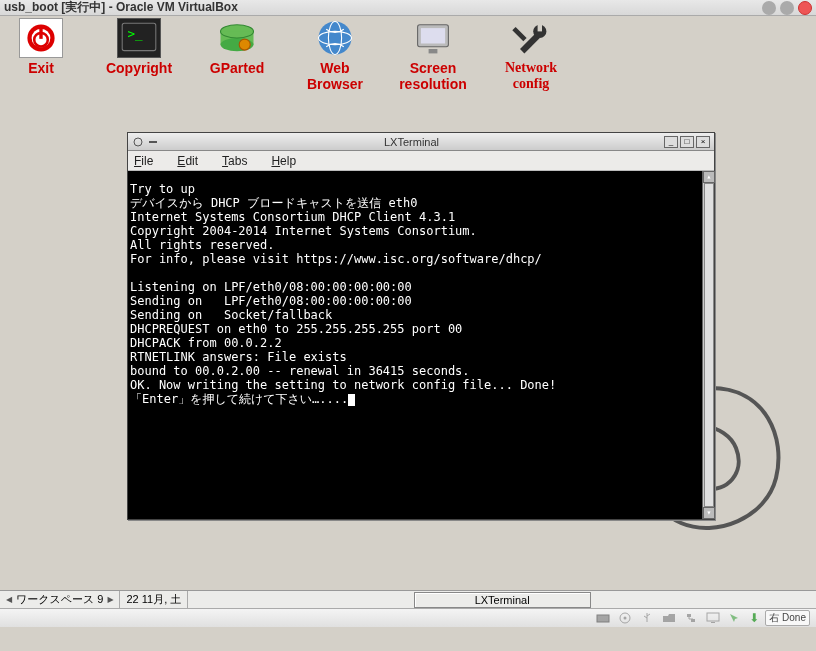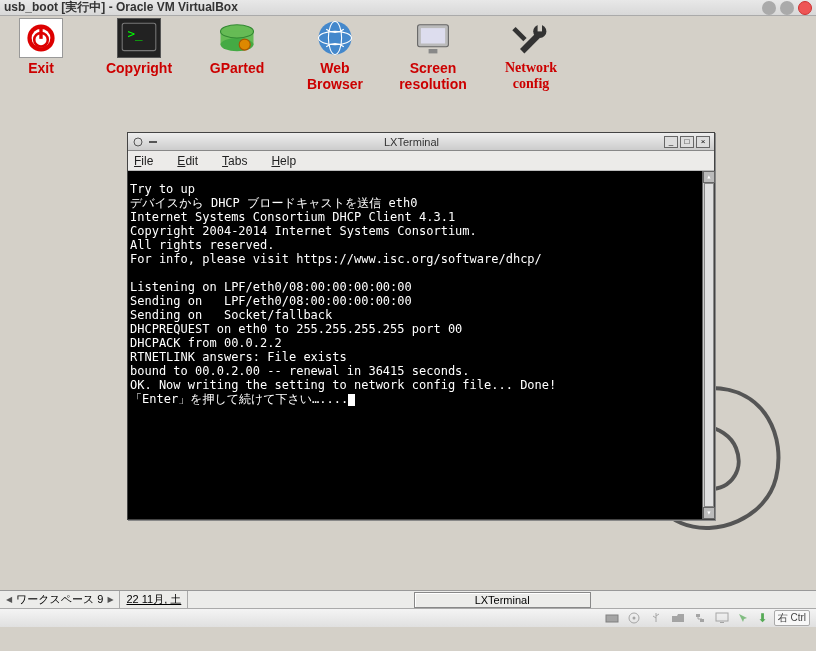--- a/index.html
+++ b/index.html
@@ -50,21 +50,21 @@
 .cursor { display:inline-block; width:7px; height:12px; background:#fff; vertical-align:bottom; }
 .term-scroll { position:absolute; right:0; top:0; width:12px; height:100%; background:#ccc; border-left:1px solid #666; }
 .term-sb-up, .term-sb-dn { width:12px; height:12px; background:#bbb; border:1px solid #666; font-size:8px; text-align:center; line-height:10px; cursor:pointer; position:absolute; left:0; }
 .term-sb-up{top:0;} .term-sb-dn{bottom:0;}
 .term-sb-thumb{ position:absolute; left:1px; top:12px; width:10px; height:calc(100% - 24px); background:#e0e0e0; border:1px solid #888; }
 
 
 .guest-taskbar { position:absolute; left:0; bottom:0; width:100%; height:18px; background:#ececea; border-top:1px solid #999; display:flex; align-items:center; font-size:11px; }
 .ws-nav { display:flex; align-items:center; gap:2px; padding:0 4px; border-right:1px solid #aaa; height:100%; }
 .ws-nav .arrow { width:10px; height:10px; cursor:pointer; font-size:8px; color:#555; display:flex; align-items:center; justify-content:center; }
-.date-area { padding:4px 6px; border-right:1px solid #aaa; height:100%; display:flex; align-items:center;text-decoration:underline; }
+.date-area { padding:4px 6px; border-right:1px solid #aaa; height:100%; display:flex; align-items:center; }
 .task-center { flex:1; display:flex; justify-content:center; }
 .task-btn { background:#ececea; border:1px solid #888; padding:1px 60px; font-size:11px; cursor:pointer; box-shadow: inset 1px 1px 0 #fff; }
 
 
 .vbox-status { height:19px; background:linear-gradient(#f4f4f4,#e0e0e0); border-top:1px solid #aaa; display:flex; align-items:center; justify-content:flex-end; padding:0 6px; gap:6px; font-size:11px; color:#555; }
 .st-ico { width:16px; height:14px; display:inline-flex; align-items:center; justify-content:center; opacity:0.7; }
 .host-key { border:1px solid #aaa; padding:0 3px; border-radius:2px; background:#f8f8f8; font-size:10px; color:#444; }
 .host-key-arrow { color:#5a5; font-size:12px; }
 </style>
 </head>
@@ -252,14 +252,14 @@
         <rect x="1" y="1" width="12" height="8" fill="none" stroke="#888"></rect>
         <rect x="5" y="10" width="4" height="1" fill="#888"></rect>
       </svg>
     </span>
   <span class="st-ico">
       <svg width="14" height="12">
         <path d="M2 2 l4 8 l1 -3 l3 -1 z" fill="#5a5"></path>
       </svg>
     </span>
   <span class="host-key-arrow">⬇</span>
-  <span class="host-key">右 Ctrl</span>
+  <span class="host-key">右 Done</span>
 </div>
 
 </body></html>

